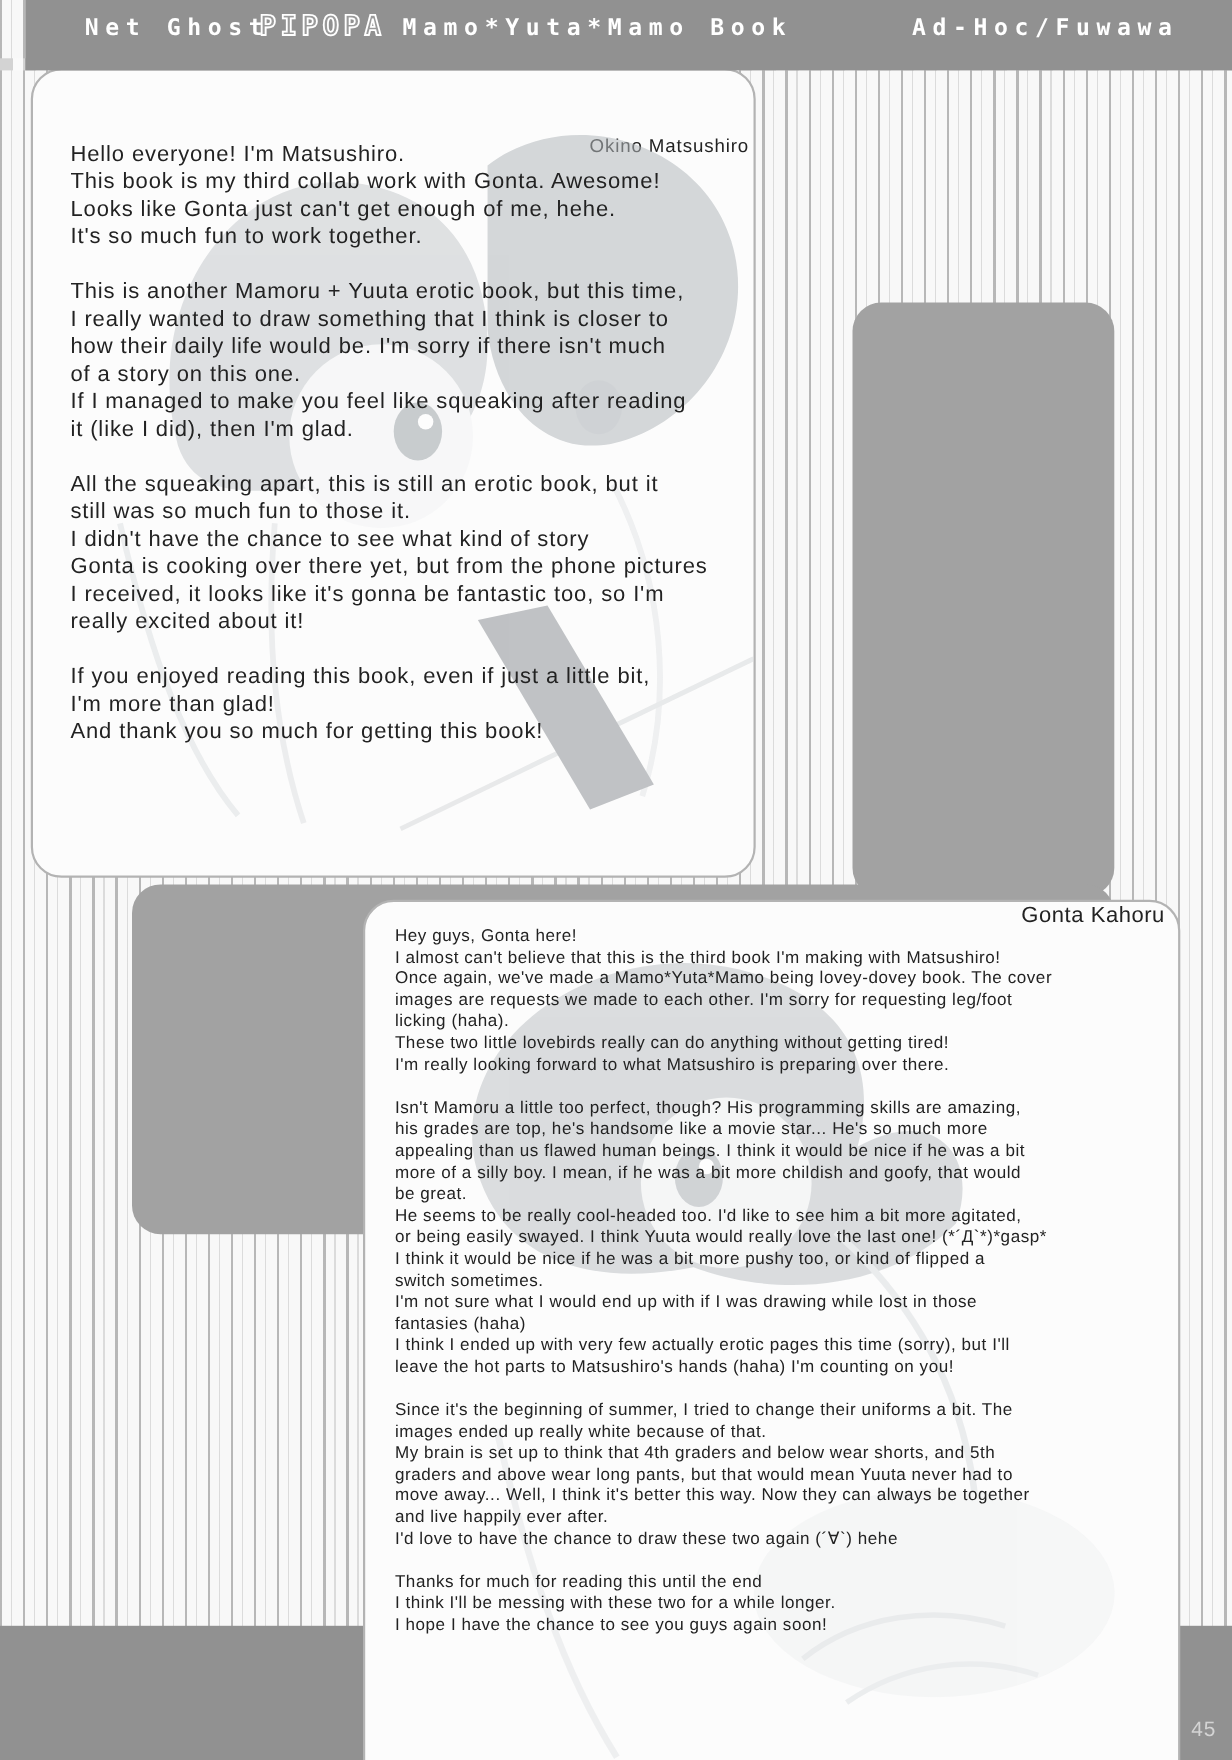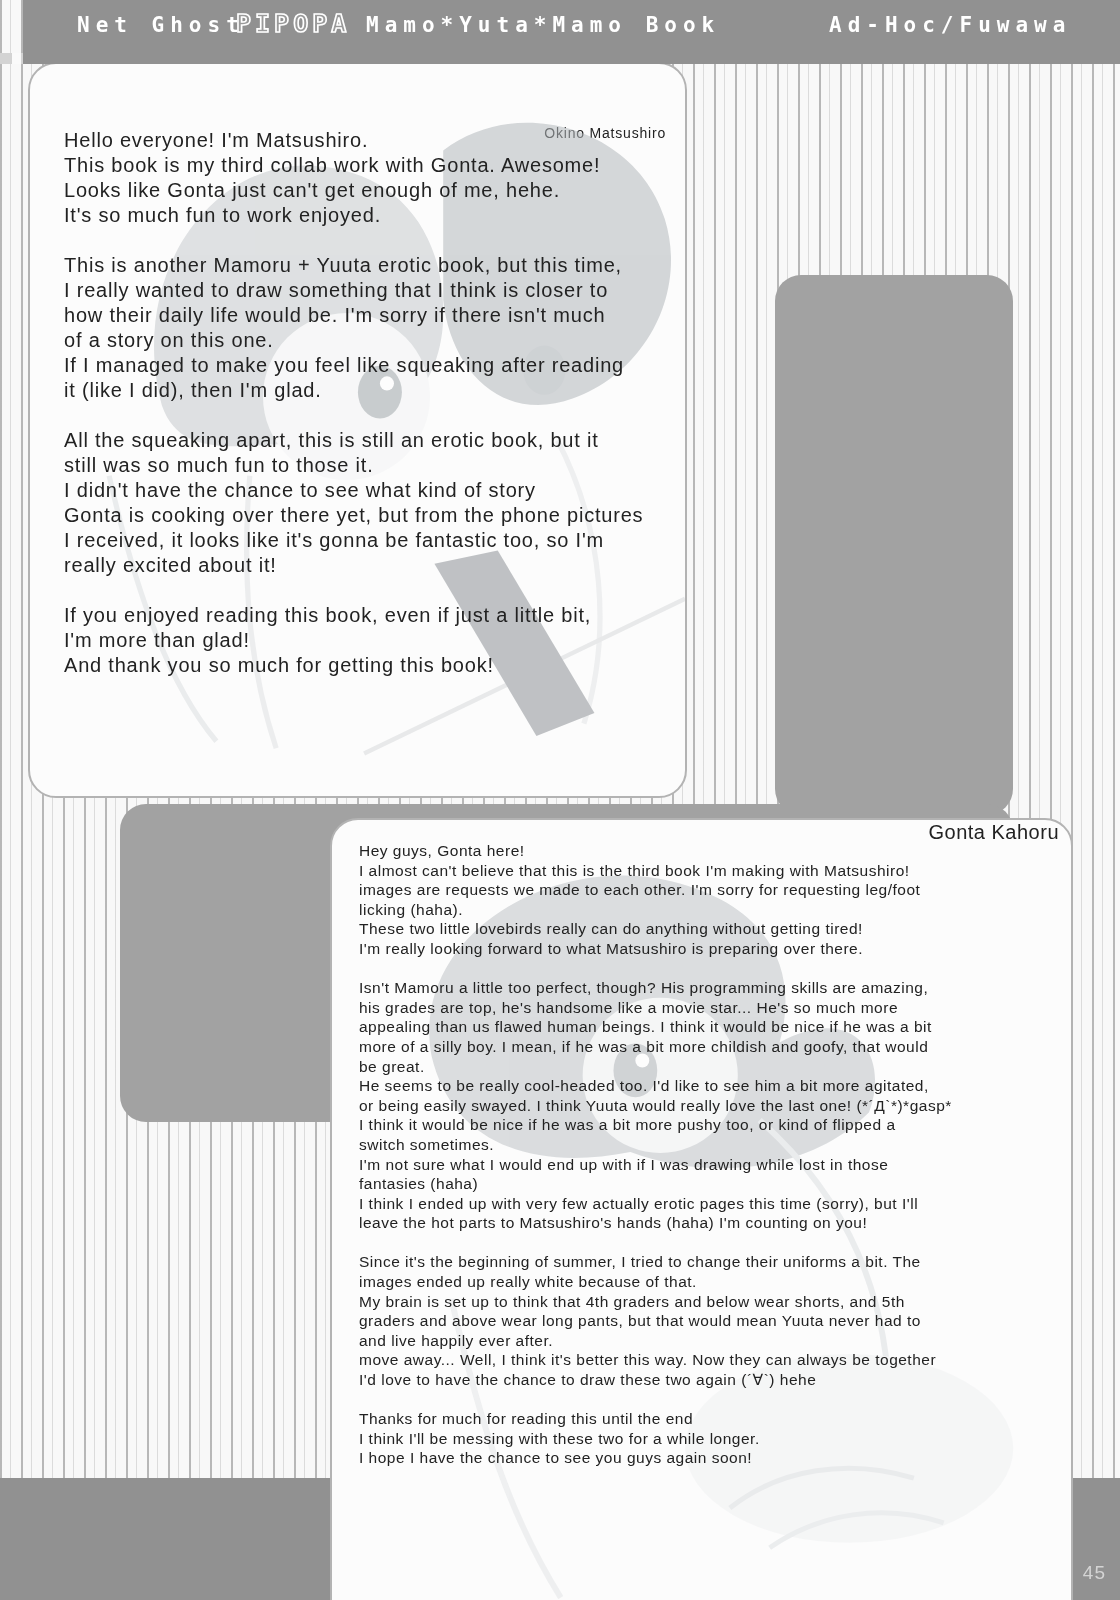--- a/index.html
+++ b/index.html
@@ -49,21 +49,21 @@
     border-radius:28px;box-sizing:border-box;z-index:3;overflow:hidden;
   }
   .panel-1{left:28px;top:62px;width:659px;height:736px;}
   .panel-2{left:330px;top:818px;width:743px;height:842px;}
   .artwork{position:absolute;left:0;top:0;width:100%;height:100%;z-index:0;}
   .note-text{position:absolute;z-index:1;}
   .p1-text{left:34px;top:64px;right:18px;--lh:25px;font-size:20px;letter-spacing:.8px;}
   .p2-text{left:27px;top:21px;right:22px;--lh:19.6px;font-size:15.5px;letter-spacing:.5px;}
   .tline{white-space:pre;min-height:var(--lh);line-height:var(--lh);}
   .signature{text-align:right;white-space:pre;}
-  .p1-sig{margin-top:56px;padding-right:19px;font-size:14px;line-height:26px;}
+  .p1-sig{margin-top:56px;padding-right:4px;font-size:17px;line-height:26px;}
   .p2-sig{padding-right:12px;font-size:20px;line-height:24px;}
 </style>
 </head>
 <body>
 
 <div class="page">
 
   <div class="bar top">
     <span class="hdr-txt hdr-series">Net Ghost</span>
     <span class="hdr-txt hdr-logo">PIPOPA</span>
@@ -88,21 +88,21 @@
         <path d="M600,380 C652,480 662,600 630,702" stroke="#e3e5e7" stroke-width="6" fill="none"></path>
         <path d="M380,736 L745,560" stroke="#d8dadc" stroke-width="5" fill="none"></path>
         <path d="M460,520 L532,505 L642,690 L576,716 Z" fill="#8e9297"></path>
         <path d="M250,420 C240,540 250,640 280,730" stroke="#e0e2e4" stroke-width="6" fill="none"></path>
       </g>
     </svg>
     <div class="note-text p1-text">
         <div class="tline">Hello everyone! I'm Matsushiro.</div>
         <div class="tline">This book is my third collab work with Gonta. Awesome!</div>
         <div class="tline">Looks like Gonta just can't get enough of me, hehe.</div>
-        <div class="tline">It's so much fun to work enjoyed.</div>
+        <div class="tline">It's so much fun to work together.</div>
         <div class="tline"></div>
         <div class="tline">This is another Mamoru + Yuuta erotic book, but this time,</div>
         <div class="tline">I really wanted to draw something that I think is closer to</div>
         <div class="tline">how their daily life would be. I'm sorry if there isn't much</div>
         <div class="tline">of a story on this one.</div>
         <div class="tline">If I managed to make you feel like squeaking after reading</div>
         <div class="tline">it (like I did), then I'm glad.</div>
         <div class="tline"></div>
         <div class="tline">All the squeaking apart, this is still an erotic book, but it</div>
         <div class="tline">still was so much fun to those it.</div>
@@ -128,20 +128,21 @@
         <path d="M430,250 C520,330 560,430 560,540" stroke="#dadde0" stroke-width="6" fill="none"></path>
         <ellipse cx="520" cy="580" rx="165" ry="95" fill="#f0f1f2"></ellipse>
         <path d="M400,640 C450,600 520,590 585,610" stroke="#d8dbde" stroke-width="5" fill="none"></path>
         <path d="M440,680 C490,645 555,635 615,655" stroke="#dcdfe2" stroke-width="5" fill="none"></path>
         <path d="M120,430 C150,560 180,650 230,730" stroke="#e2e4e6" stroke-width="6" fill="none"></path>
       </g>
     </svg>
     <div class="note-text p2-text">
         <div class="tline">Hey guys, Gonta here!</div>
         <div class="tline">I almost can't believe that this is the third book I'm making with Matsushiro!</div>
+        <div class="tline">Once again, we've made a Mamo*Yuta*Mamo being lovey-dovey book. The cover</div>
         <div class="tline">images are requests we made to each other. I'm sorry for requesting leg/foot</div>
         <div class="tline">licking (haha).</div>
         <div class="tline">These two little lovebirds really can do anything without getting tired!</div>
         <div class="tline">I'm really looking forward to what Matsushiro is preparing over there.</div>
         <div class="tline"></div>
         <div class="tline">Isn't Mamoru a little too perfect, though? His programming skills are amazing,</div>
         <div class="tline">his grades are top, he's handsome like a movie star... He's so much more</div>
         <div class="tline">appealing than us flawed human beings. I think it would be nice if he was a bit</div>
         <div class="tline">more of a silly boy. I mean, if he was a bit more childish and goofy, that would</div>
         <div class="tline">be great.</div>
@@ -151,22 +152,22 @@
         <div class="tline">switch sometimes.</div>
         <div class="tline">I'm not sure what I would end up with if I was drawing while lost in those</div>
         <div class="tline">fantasies (haha)</div>
         <div class="tline">I think I ended up with very few actually erotic pages this time (sorry), but I'll</div>
         <div class="tline">leave the hot parts to Matsushiro's hands (haha) I'm counting on you!</div>
         <div class="tline"></div>
         <div class="tline">Since it's the beginning of summer, I tried to change their uniforms a bit. The</div>
         <div class="tline">images ended up really white because of that.</div>
         <div class="tline">My brain is set up to think that 4th graders and below wear shorts, and 5th</div>
         <div class="tline">graders and above wear long pants, but that would mean Yuuta never had to</div>
+        <div class="tline">move away... Well, I think it's better this way. Now they can always be together</div>
         <div class="tline">and live happily ever after.</div>
-        <div class="tline">move away... Well, I think it's better this way. Now they can always be together</div>
         <div class="tline">I'd love to have the chance to draw these two again (´∀`) hehe</div>
         <div class="tline"></div>
         <div class="tline">Thanks for much for reading this until the end</div>
         <div class="tline">I think I'll be messing with these two for a while longer.</div>
         <div class="tline">I hope I have the chance to see you guys again soon!</div>
       </div>
     <div class="note-text p2-text signature p2-sig" style="position:static">Gonta Kahoru</div>
   </div>
 
   <div class="bar bottom">

